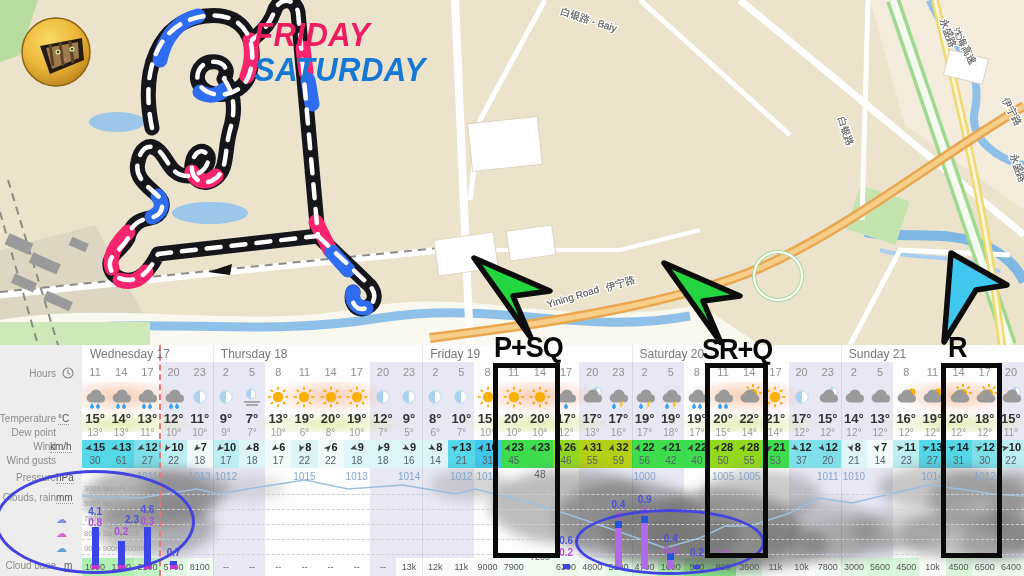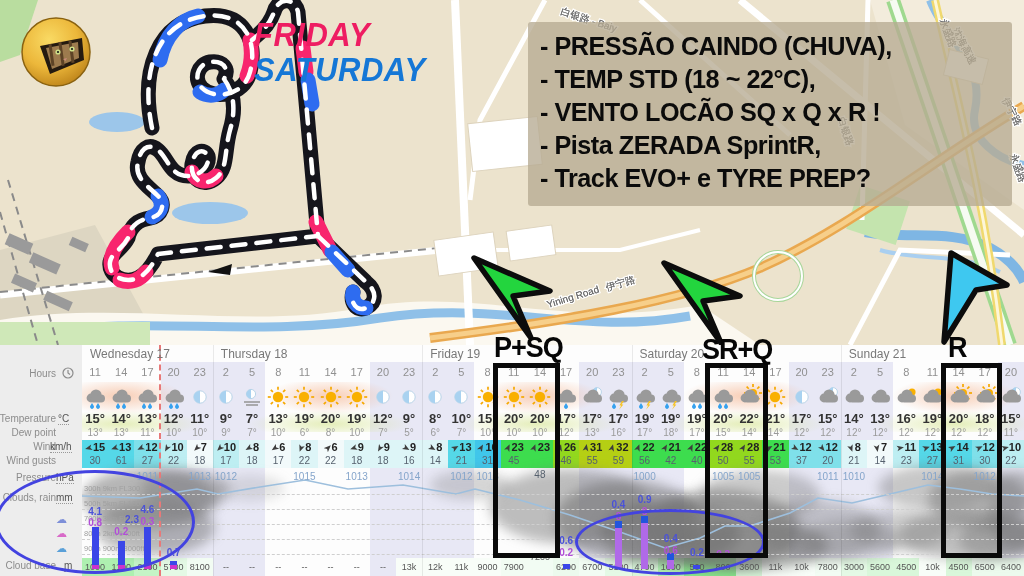--- a/index.html
+++ b/index.html
@@ -199,27 +199,20 @@
       <circle cx="38" cy="36" r="2.6" fill="#cfe089"></circle>
         <circle cx="52" cy="33" r="2.6" fill="#cfe089"></circle>
       <circle cx="38" cy="36" r="1.1" fill="#1a1a1a"></circle>
         <circle cx="52" cy="33" r="1.1" fill="#1a1a1a"></circle>
       <path d="M43,43 l4,-1 l-1.5,3 z" fill="#c98a7a"></path>
     </svg>
 
     <div id="friday" style="color: rgb(238, 29, 98);">FRIDAY</div>
     <div id="saturday" style="color: rgb(21, 119, 214);">SATURDAY</div>
 
-    <div id="notesbox">
-      <div class="noteline">- PRESSÃO CAINDO (CHUVA),</div>
-      <div class="noteline">- TEMP STD (18 ~ 22°C),</div>
-      <div class="noteline">- VENTO LOCÃO SQ x Q x R !</div>
-      <div class="noteline">- Pista ZERADA SprintR,</div>
-      <div class="noteline">- Track EVO+ e TYRE PREP?</div>
-    </div>
   </div>
 
   <div id="panel">
     <div id="warmband" style="background: radial-gradient(90px 26px at 39px 14px, rgba(243, 166, 122, 0.55), rgba(243, 166, 122, 0) 70%), radial-gradient(90px 26px at 248px 14px, rgba(243, 166, 122, 0.55), rgba(243, 166, 122, 0) 70%), radial-gradient(90px 26px at 456px 14px, rgba(243, 166, 122, 0.55), rgba(243, 166, 122, 0) 70%), radial-gradient(90px 26px at 664px 14px, rgba(243, 166, 122, 0.55), rgba(243, 166, 122, 0) 70%), radial-gradient(90px 26px at 873px 14px, rgba(243, 166, 122, 0.55), rgba(243, 166, 122, 0) 70%), radial-gradient(110px 18px at 39px 42px, rgba(205, 223, 120, 0.5), rgba(205, 223, 120, 0) 75%), radial-gradient(110px 18px at 248px 42px, rgba(205, 223, 120, 0.5), rgba(205, 223, 120, 0) 75%), radial-gradient(110px 18px at 456px 42px, rgba(205, 223, 120, 0.5), rgba(205, 223, 120, 0) 75%), radial-gradient(110px 18px at 664px 42px, rgba(205, 223, 120, 0.5), rgba(205, 223, 120, 0) 75%), radial-gradient(110px 18px at 873px 42px, rgba(205, 223, 120, 0.5), rgba(205, 223, 120, 0) 75%);"></div>
     <div id="dyn">
         <div class="night" style="left:160.5px;width:104.66666666666667px"></div>
         <div class="night" style="left:369.83333333333337px;width:104.66666666666667px"></div>
         <div class="night" style="left:579.1666666666667px;width:104.66666666666667px"></div>
         <div class="night" style="left:788.5px;width:104.66666666666667px"></div>
         <div class="night" style="left:997.8333333333334px;width:26.166666666666668px"></div>
@@ -606,21 +599,21 @@
             </g>
           </svg></div>
         <div class="colnum tempn" style="left:579.1666666666667px;top:66px;width:26.166666666666668px">17°</div>
         <div class="colnum dewn" style="left:579.1666666666667px;top:82px;width:26.166666666666668px">13°</div>
         <div class="windstrip" style="left:579.1666666666667px;width:26.666666666666668px;background:#b5cf14"></div>
         <div class="colnum windn" style="left:576.1666666666667px;top:96px;width:32.16666666666667px"><svg width="8" height="8" viewBox="0 0 10 10" style="vertical-align:-1px">
             <path d="M5 0L8.6 8.8L5 6.6L1.4 8.8Z" fill="#3d3d3d" transform="rotate(10 5 5)"></path>
           </svg>31</div>
         <div class="colnum gustn" style="left:579.1666666666667px;top:110px;width:26.166666666666668px">55</div>
         <div class="cbstrip" style="left:579.1666666666667px;width:26.666666666666668px;background:#f2fcf3"></div>
-        <div class="colnum cbn" style="left:579.1666666666667px;top:217px;width:26.166666666666668px">6700</div>
+        <div class="colnum cbn" style="left:579.1666666666667px;top:217px;width:26.166666666666668px">4800</div>
         <div class="colnum hourn" style="left:605.3333333333334px;top:21px;width:26.166666666666668px">23</div>
         <div class="icox" style="left:605.4166666666667px"><svg width="26" height="26" viewBox="0 0 26 26">
             <g fill="#9a9a9a">
               <circle cx="9" cy="14" r="4.4"></circle>
               <circle cx="14" cy="11" r="5.6"></circle>
               <circle cx="19" cy="14.5" r="4"></circle>
               <rect x="8.5" y="13" width="11" height="5.5" rx="2.7"></rect>
             </g>
             <path d="M9 19 l1.7 2.8a2 2 0 1 1 -3.4 0 z" fill="#35a1ef"></path>
             <path d="M17 17 l-2.6 4.4 h1.8 l-2.2 4.4 4.4-5.2 h-1.8 l2.4-3.6 z" fill="#f7c325"></path>

